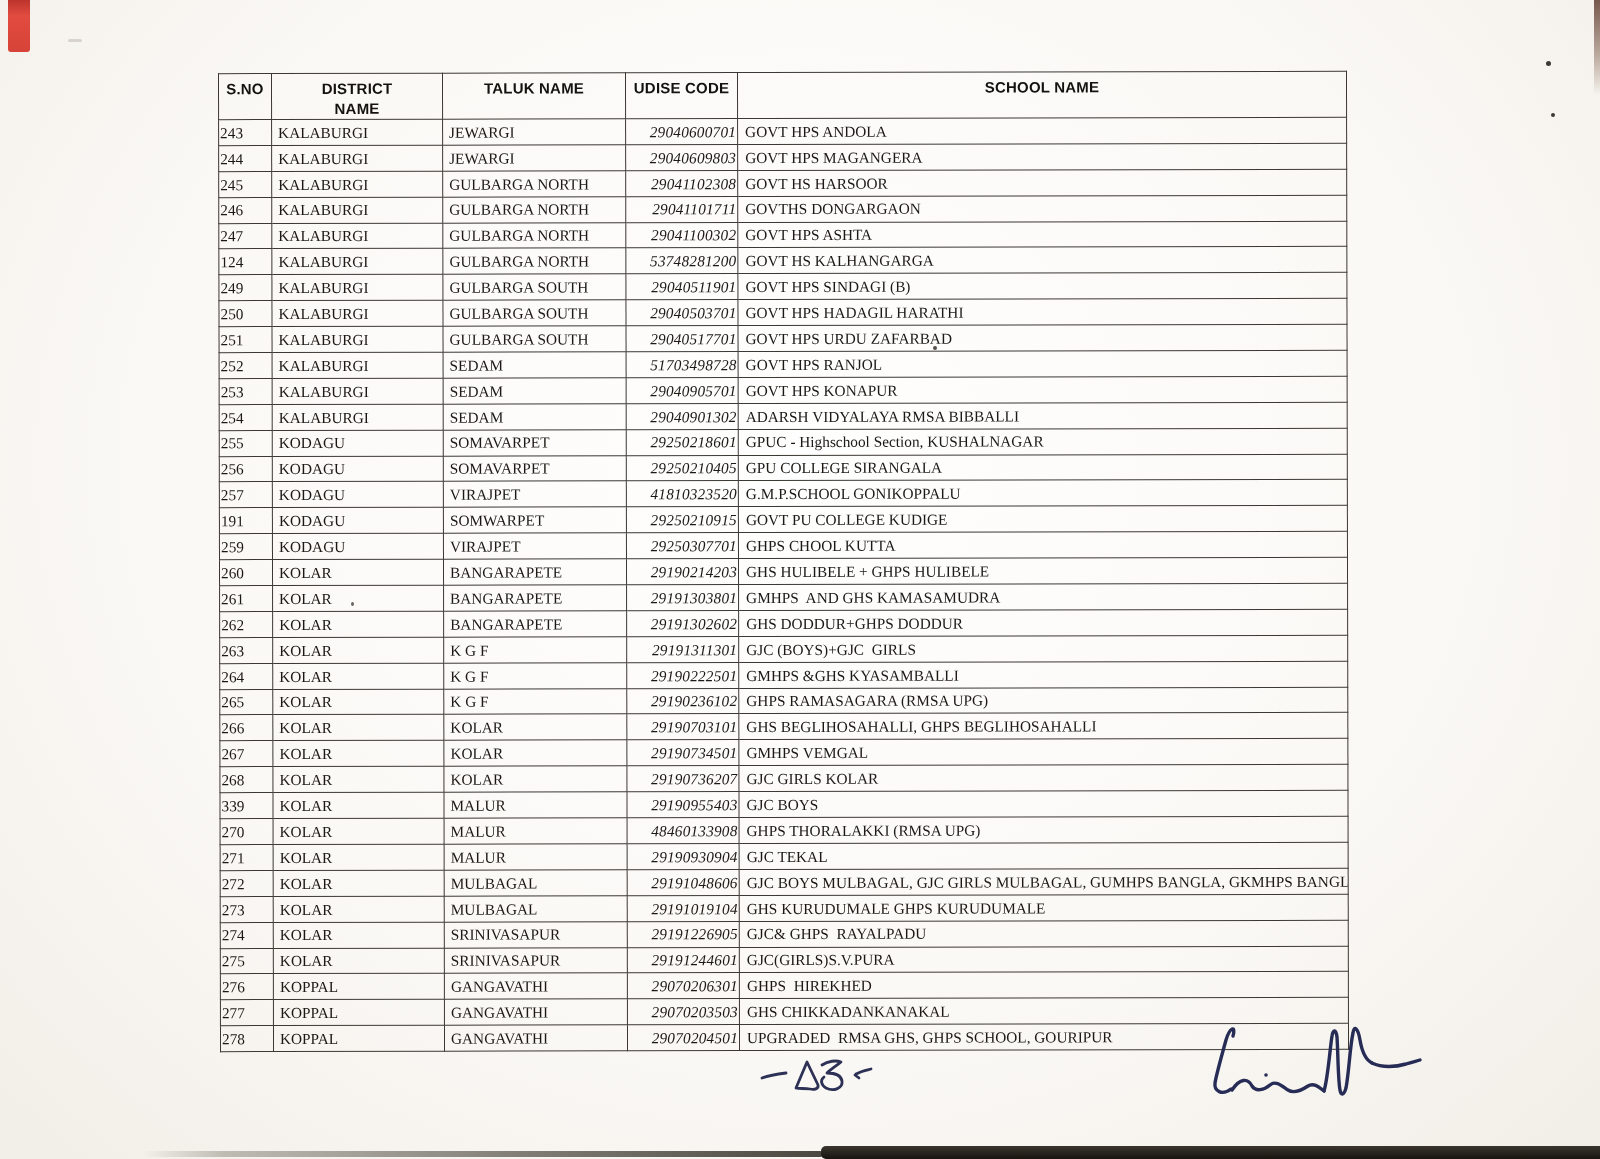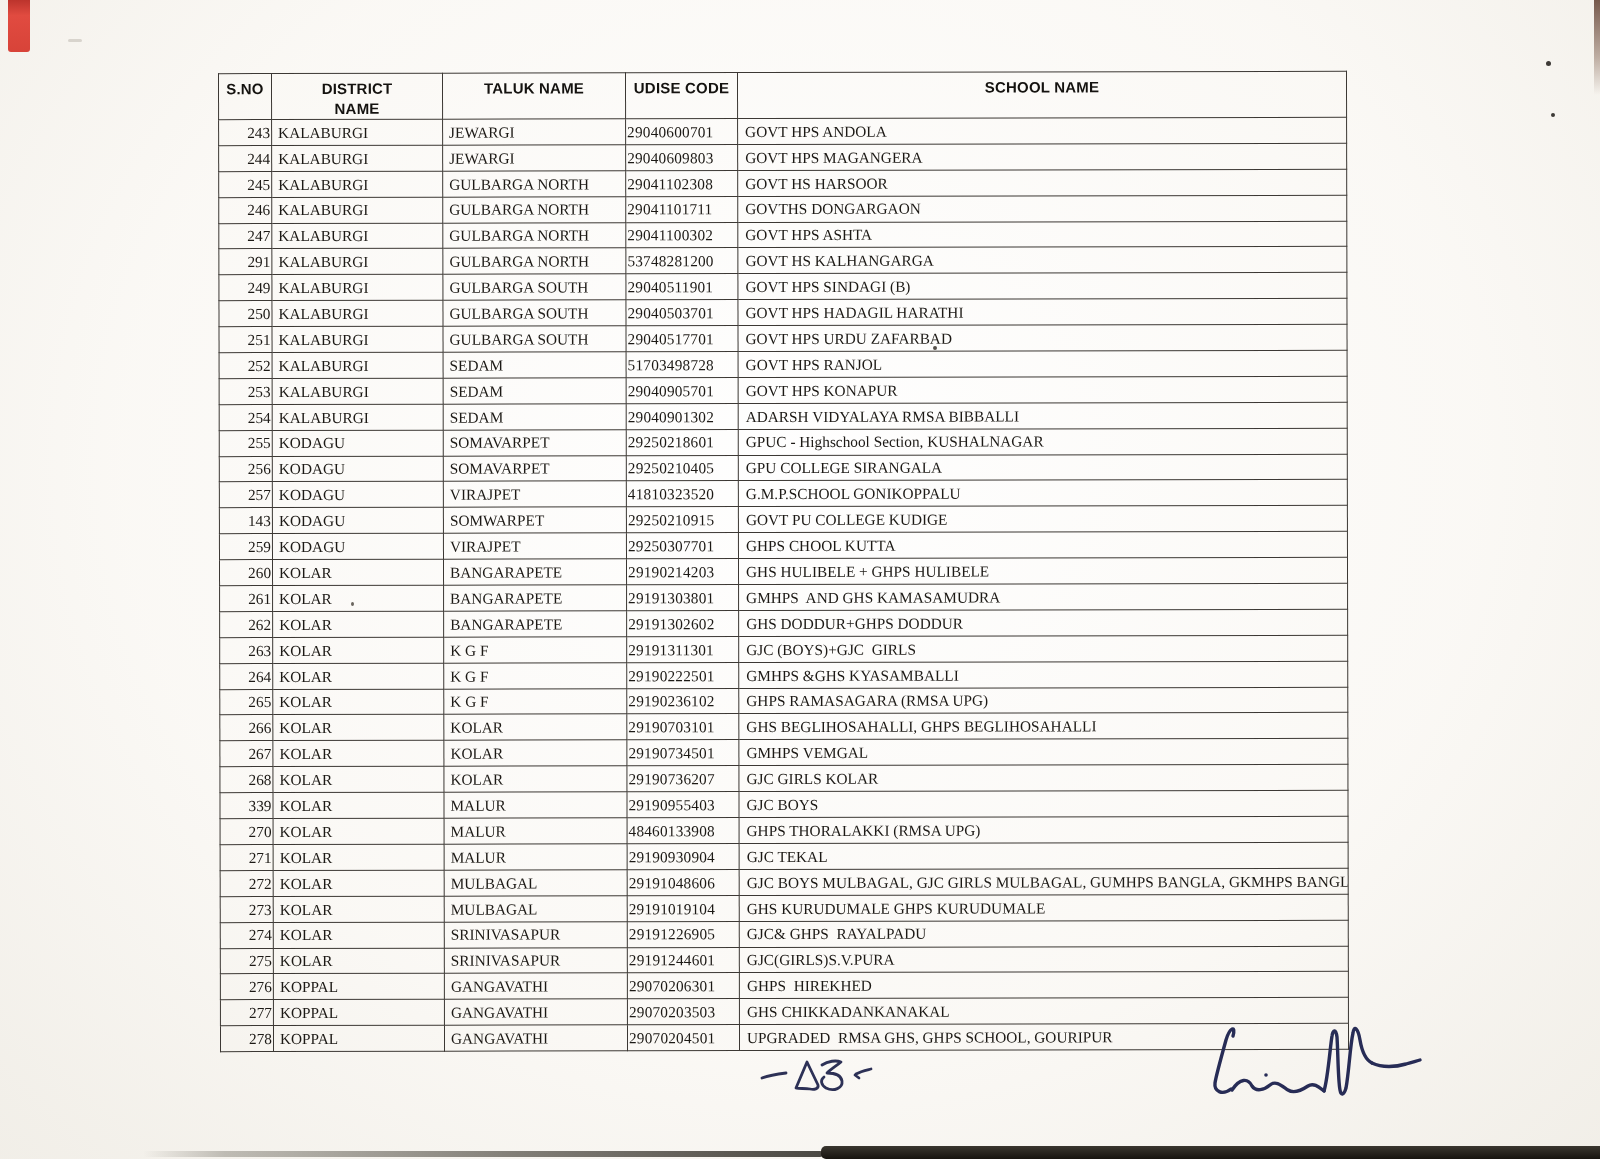--- a/index.html
+++ b/index.html
@@ -30,23 +30,23 @@
   th{
     font-family:"Liberation Sans", sans-serif;
     font-weight:bold;font-size:15px;color:#14120f;
     white-space:pre-line;vertical-align:top;padding-top:5px;line-height:1.3;
     text-align:center;letter-spacing:.2px;
   }
   td{
     font-size:15.3px;color:#1c1915;line-height:1;
     white-space:pre;vertical-align:middle;
   }
-  td.c0{text-align:right;}
+  td.c0{text-align:left;}
   td.c1,td.c2{text-align:left;padding-left:6px;}
-  td.c3{text-align:left;letter-spacing:.2px;}
+  td.c3{text-align:right;letter-spacing:.2px;font-style:italic;}
   td.c4{text-align:left;padding-left:7px;}
   
   .red-mark{
     position:absolute;left:8px;top:0;width:22px;height:52px;
     background:linear-gradient(to bottom,#b92a22,#e04237 30%,#d63a2f);
     border-radius:0 0 3px 3px;opacity:.95;
   }
   .edge-streak{
     position:absolute;left:1594px;top:0;width:6px;height:95px;
     background:linear-gradient(to bottom, rgba(96,62,48,.85), rgba(122,88,70,.45) 60%, rgba(122,88,70,0));
@@ -131,21 +131,21 @@
           <td class="c4">GOVTHS DONGARGAON</td>
         </tr>
         <tr>
           <td class="c0">247</td>
           <td class="c1">KALABURGI</td>
           <td class="c2">GULBARGA NORTH</td>
           <td class="c3">29041100302</td>
           <td class="c4">GOVT HPS ASHTA</td>
         </tr>
         <tr>
-          <td class="c0">291</td>
+          <td class="c0">124</td>
           <td class="c1">KALABURGI</td>
           <td class="c2">GULBARGA NORTH</td>
           <td class="c3">53748281200</td>
           <td class="c4">GOVT HS KALHANGARGA</td>
         </tr>
         <tr>
           <td class="c0">249</td>
           <td class="c1">KALABURGI</td>
           <td class="c2">GULBARGA SOUTH</td>
           <td class="c3">29040511901</td>
@@ -201,21 +201,21 @@
           <td class="c4">GPU COLLEGE SIRANGALA</td>
         </tr>
         <tr>
           <td class="c0">257</td>
           <td class="c1">KODAGU</td>
           <td class="c2">VIRAJPET</td>
           <td class="c3">41810323520</td>
           <td class="c4">G.M.P.SCHOOL GONIKOPPALU</td>
         </tr>
         <tr>
-          <td class="c0">143</td>
+          <td class="c0">191</td>
           <td class="c1">KODAGU</td>
           <td class="c2">SOMWARPET</td>
           <td class="c3">29250210915</td>
           <td class="c4">GOVT PU COLLEGE KUDIGE</td>
         </tr>
         <tr>
           <td class="c0">259</td>
           <td class="c1">KODAGU</td>
           <td class="c2">VIRAJPET</td>
           <td class="c3">29250307701</td>

